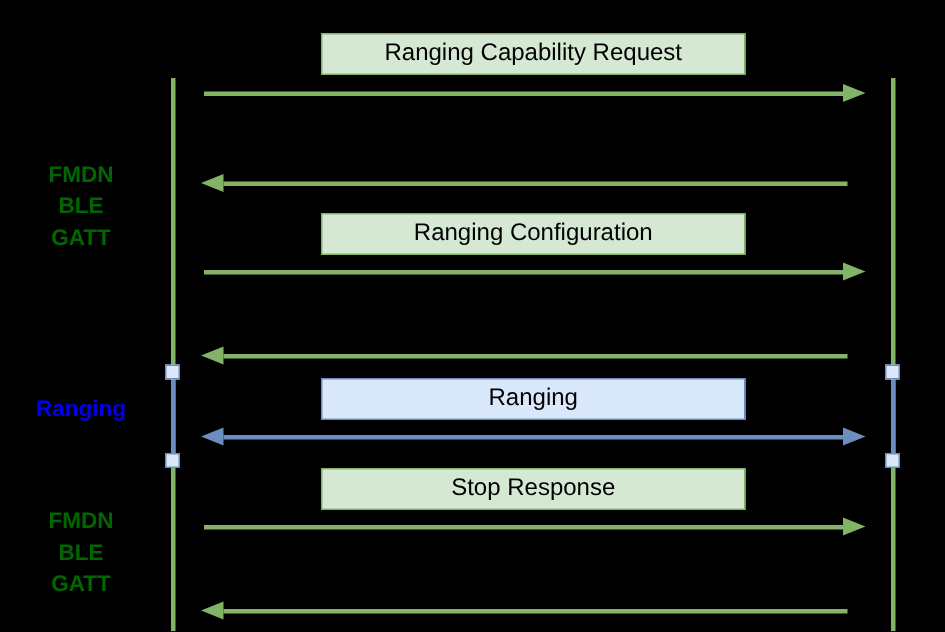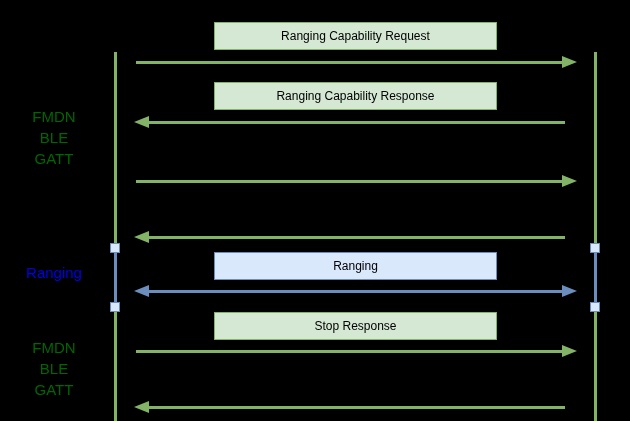--- a/index.html
+++ b/index.html
@@ -3,41 +3,41 @@
 <meta charset="utf-8">
 <style>
   html,body{margin:0;padding:0;background:#000;}
   .canvas{
     position:relative;width:630px;height:421px;overflow:hidden;
     background:var(--background,#000000);
     font-family:"Liberation Sans",sans-serif;
   }
   .side-label{
     position:absolute;left:0;width:108px;text-align:center;
-    font-weight:normal;font-size:15px;line-height:21px;white-space:pre-line;
+    font-weight:bold;font-size:15px;line-height:21px;white-space:pre-line;
   }
   .side-label.gatt{color:var(--gatt-label-color,#006600);}
   .side-label.ranging{color:var(--ranging-label-color,#0000ee);}
   .lifeline{
     position:absolute;top:52px;height:369px;width:3px;
     background:var(--green-stroke,#82b366);
   }
   .activation-segment{
     position:absolute;top:248px;height:60px;width:3px;
     background:var(--blue-stroke,#6c8ebf);
   }
   .activation-node{
     position:absolute;width:8px;height:8px;
     background:var(--blue-fill,#dae8fc);
     border:1.5px solid var(--blue-stroke,#6c8ebf);
   }
   .msg-box{
     position:absolute;left:214px;width:281px;height:26px;
     display:flex;align-items:center;justify-content:center;
-    font-size:12px;color:var(--message-text,#000000);
+    font-size:16px;color:var(--message-text,#000000);
   }
   .msg-box.green{background:var(--green-fill,#d5e8d4);border:1px solid var(--green-stroke,#82b366);}
   .msg-box.blue{background:var(--blue-fill,#dae8fc);border:1px solid var(--blue-stroke,#6c8ebf);}
   .msg-arrow{position:absolute;height:3px;}
   .msg-arrow.green{background:var(--green-stroke,#82b366);color:var(--green-stroke,#82b366);}
   .msg-arrow.blue{background:var(--blue-stroke,#6c8ebf);color:var(--blue-stroke,#6c8ebf);}
   .msg-arrow.right{left:136px;width:426px;}
   .msg-arrow.left{left:149px;width:416px;}
   .msg-arrow.both{left:149px;width:413px;}
   .msg-arrow.right::after,.msg-arrow.both::after{
@@ -71,23 +71,23 @@
   <div class="activation-segment" style="left:594px"></div>
 
   <div class="activation-node" style="left:110px;top:243px"></div>
   <div class="activation-node" style="left:110px;top:302px"></div>
   <div class="activation-node" style="left:590px;top:243px"></div>
   <div class="activation-node" style="left:590px;top:302px"></div>
 
   <div class="msg-box green" style="top:22px">Ranging Capability Request</div>
   <div class="msg-arrow green right" style="top:61px"></div>
 
-  <div class="msg-box green" style="top:82px">Ranging Capability Response</div>
   <div class="msg-arrow green left" style="top:121px"></div>
 
+  <div class="msg-box green" style="top:142px">Ranging Configuration</div>
   <div class="msg-arrow green right" style="top:180px"></div>
 
   <div class="msg-arrow green left" style="top:236px"></div>
 
   <div class="msg-box blue" style="top:252px">Ranging</div>
   <div class="msg-arrow blue both" style="top:290px"></div>
 
   <div class="msg-box green" style="top:312px">Stop Response</div>
   <div class="msg-arrow green right" style="top:350px"></div>
 

